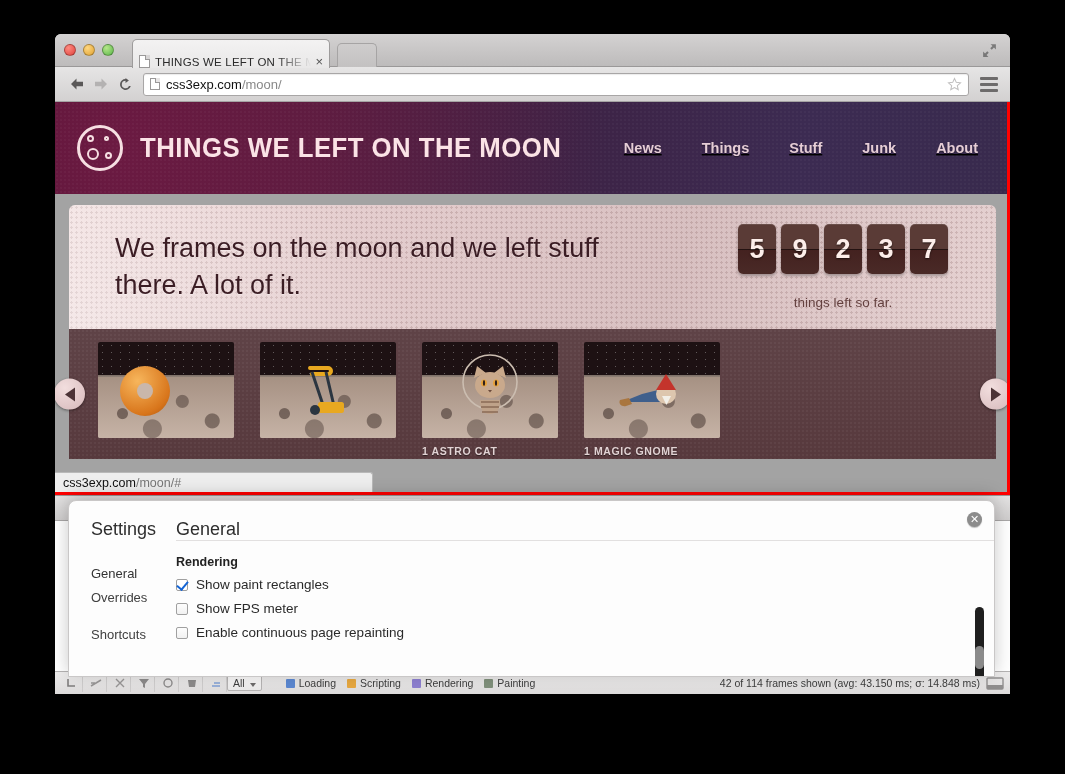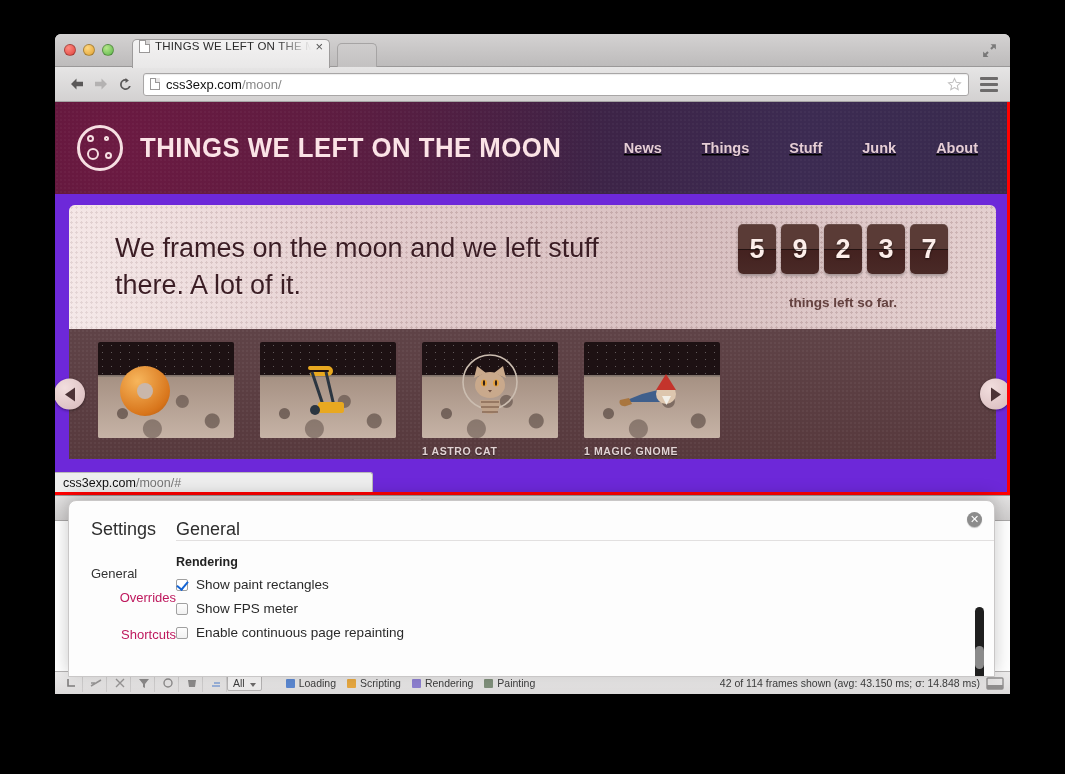--- a/index.html
+++ b/index.html
@@ -43,21 +43,21 @@
   .light.y { background: radial-gradient(circle at 35% 30%, #ffd780, #e0a232); }
   .light.g { background: radial-gradient(circle at 35% 30%, #b6e78a, #5ab64a); }
 
   .tab {
     position: absolute; left: 77px; top: 5px;
     width: 198px; height: 29px;
     background: linear-gradient(#f3f2f2, #e9e8e8);
     border: 1px solid #9d9b9b;
     border-bottom: none;
     border-radius: 5px 5px 0 0;
-    display: flex; align-items: flex-start;
+    display: flex; align-items: flex-end;
     padding: 0 6px;
     overflow: hidden;
   }
   .tab .pageicon {
     width: 11px; height: 13px; flex: 0 0 auto;
     background: #fff; border: 1px solid #9a9898;
     position: relative; margin-right: 5px;
   }
   .tab .pageicon:after {
     content:''; position:absolute; right:-1px; top:-1px;
@@ -121,21 +121,21 @@
   .urltext .dim { color: #888; }
   .star { margin-left: auto; opacity: .55; }
   .menubtn { width: 22px; height: 22px; display: flex; flex-direction: column;
              justify-content: center; gap: 3px; padding: 0 2px; }
   .menubtn i { display: block; height: 3px; background: #6d6b6b; border-radius: 1px; }
 
   
   .viewport {
     position: relative;
     height: 393px;
-    background: #6d28d9;
+    background: #a3a3a3;
     overflow: hidden;
   }
   
   .paintrect {
     position: absolute; left: 0; top: 0; right: 0; bottom: 0;
     border-right: 3px solid #f00;
     pointer-events: none; z-index: 40;
   }
   .paintrect2 {
     position: absolute; left: 0; right: 0; bottom: 0; height: 3px;
@@ -238,21 +238,21 @@
     content:''; position:absolute; left:0; right:0; top:50%;
     height:1px; background: rgba(0,0,0,.45);
   }
   .flipdigit span {
     font-size: 27px; font-weight: bold; color: #fdeeea;
     text-shadow: 0 1px 2px rgba(0,0,0,.6);
     font-family: "Liberation Sans", sans-serif;
   }
   .counter-label {
     margin-top: 21px;
-    font-size: 13.5px; font-weight: bold; color: #64413f;
+    font-size: 13.5px; font-weight: normal; color: #64413f;
   }
 
   
   .carousel {
     position: relative;
     margin: 0 14px;
     height: 130px;
     background: linear-gradient(#5f4347, #57393d);
     padding-top: 13px;
   }
@@ -444,21 +444,21 @@
     box-shadow: 0 1px 1px rgba(0,0,0,.25);
   }
   .settings-body { display: flex; }
   .settings-nav {
     width: 107px; flex: 0 0 auto;
     padding: 26px 0 0 22px;
     font-size: 13px;
   }
   .settings-nav div { margin-bottom: 9px; }
   .settings-nav .sel { color: #333; }
-  .settings-nav .unsel { color: #be185d; text-align: right; }
+  .settings-nav .unsel { color: #404040; }
   .settings-nav .gap { margin-top: 22px; }
   .settings-content {
     flex: 1 1 auto;
     border-top: 1px solid #e2e0e0;
     margin-right: 0;
     padding: 14px 0 0 0;
     position: relative;
   }
   .rendering-title {
     font-size: 12.5px; font-weight: bold; color: #222;

